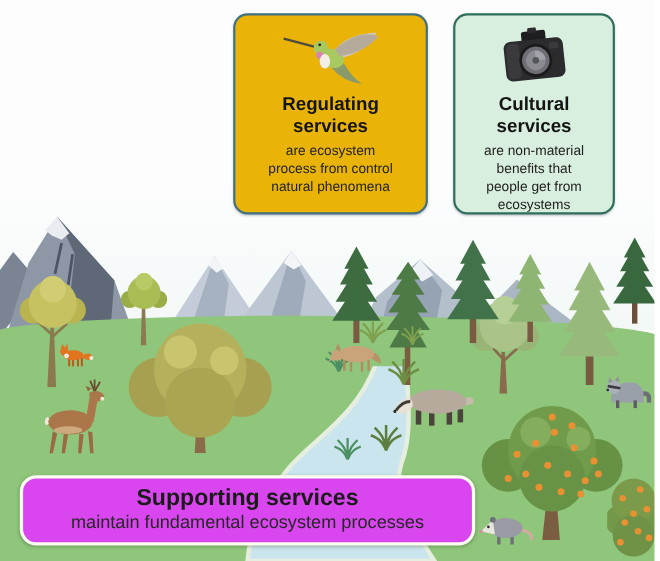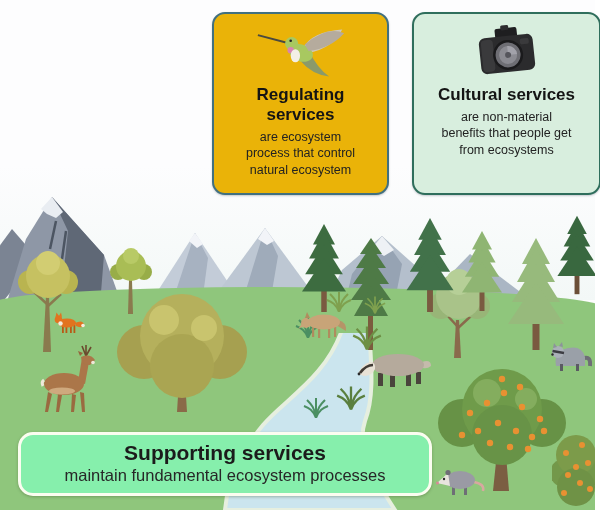--- a/index.html
+++ b/index.html
@@ -11,25 +11,25 @@
   .card{
     position:absolute;top:12px;height:183px;border-radius:13px;
     border:2px solid #5c6a86;box-sizing:border-box;text-align:center;
     z-index:10;box-shadow:0 1px 2px rgba(40,50,70,.25);
   }
   .card .icon-wrap{height:62px;margin-top:7px;display:flex;align-items:center;justify-content:center;}
   .card h2{margin:2px 8px 4px;font-size:17px;line-height:1.18;color:#141414;font-weight:bold;}
   .card p{margin:0 24px;font-size:12.5px;line-height:1.3;color:#222;}
   #card-provisioning{left:13px;width:172px;background:#e2e6f8;border-color:#5c6a86;}
   #card-regulating{left:212px;width:177px;background:#eab308;border-color:#41707f;}
-  #card-cultural{left:412px;width:189px;background:#d8eede;border-color:#2f6e5c;}
+  #card-cultural{left:412px;width:147px;background:#d8eede;border-color:#2f6e5c;}
   
   #banner{
     position:absolute;left:18px;top:432px;width:414px;height:64px;z-index:12;
-    background:#86efac;border:3px solid #fbfdf0;border-radius:15px;box-sizing:border-box;
+    background:#d946ef;border:3px solid #fbfdf0;border-radius:15px;box-sizing:border-box;
     text-align:center;box-shadow:0 1px 3px rgba(60,80,40,.35);
   }
   #banner h2{margin:6px 0 0;font-size:21px;color:#1b1b1b;font-weight:bold;}
   #banner p{margin:1px 4px 0;font-size:16.5px;color:#272727;}
   
   .abs{position:absolute;}
   #sky{left:0;top:0;width:600px;height:300px;background:linear-gradient(180deg,#fdfdfe 55%,#f3f8f7);}
   #grass{
     left:-6px;top:287px;width:612px;height:230px;background:#8fc67c;
     border-radius:45% 55% 0 0 / 16px 22px 0 0;z-index:2;
@@ -367,21 +367,21 @@
         <path d="M50,28 Q60,10 92,8 Q82,28 56,33 Z" fill="#cfc8ba"></path>
         <ellipse cx="48" cy="33" rx="13" ry="9" fill="#a8c860" transform="rotate(18 48 33)"></ellipse>
         <path d="M52,24 Q76,4 94,12 Q80,28 56,31 Z" fill="#b5ab9d"></path>
         <circle cx="38" cy="23" r="7" fill="#a8c860"></circle>
         <circle cx="37" cy="30" r="3.4" fill="#d884b0"></circle>
         <ellipse cx="42" cy="36" rx="5" ry="7" fill="#f3efe6"></ellipse>
         <circle cx="37" cy="20" r="1.4" fill="#222"></circle>
       </svg>
     </div>
     <h2>Regulating services</h2>
-    <p>are ecosystem process that control natural ecosystem</p>
+    <p>are ecosystem process from control natural phenomena</p>
   </div>
 
   <div class="card" id="card-cultural">
     <div class="icon-wrap">
       <svg width="64" height="56" viewBox="0 0 64 56">
         <g transform="rotate(-6 32 30)">
           <rect x="22" y="4" width="22" height="11" rx="2" fill="#1e1e20"></rect>
           <rect x="28" y="1" width="8" height="5" rx="1.5" fill="#2c2c2e"></rect>
           <rect x="5" y="12" width="54" height="36" rx="6" fill="#2b2b2d"></rect>
           <rect x="7" y="14" width="12" height="32" rx="4" fill="#3a3a3c"></rect>

